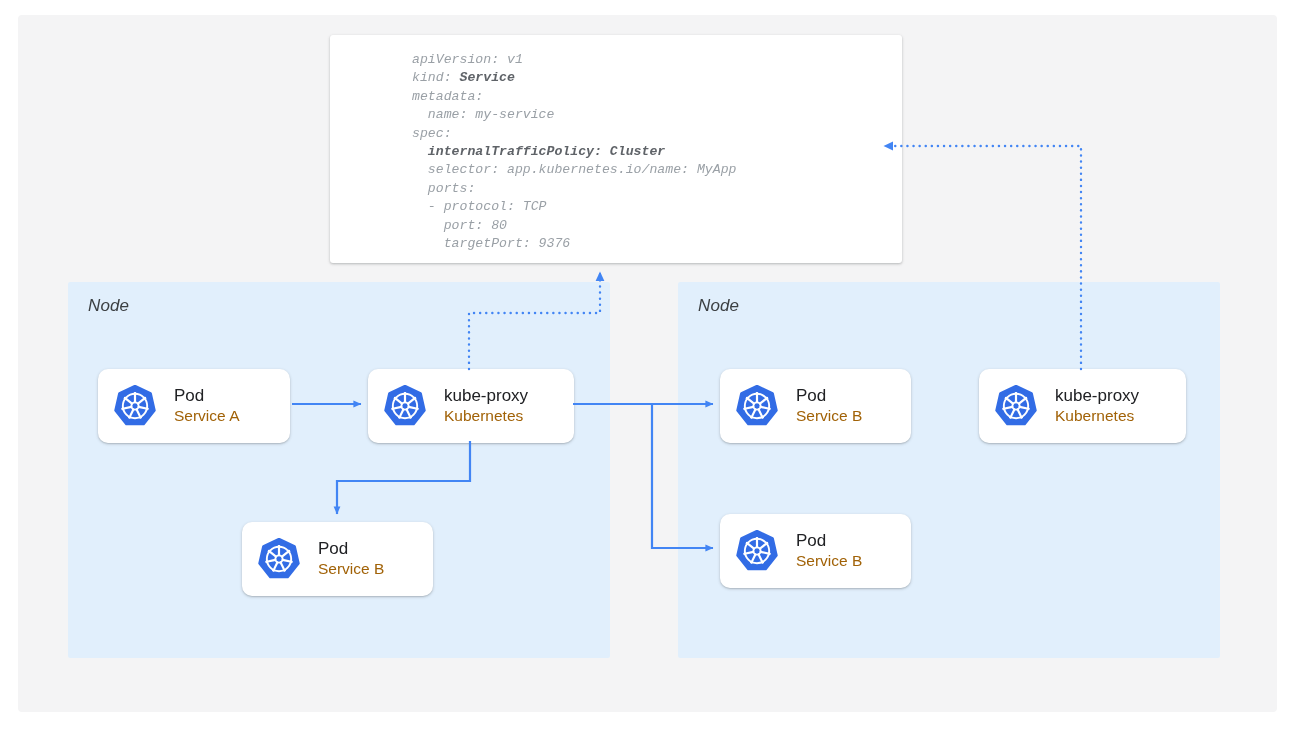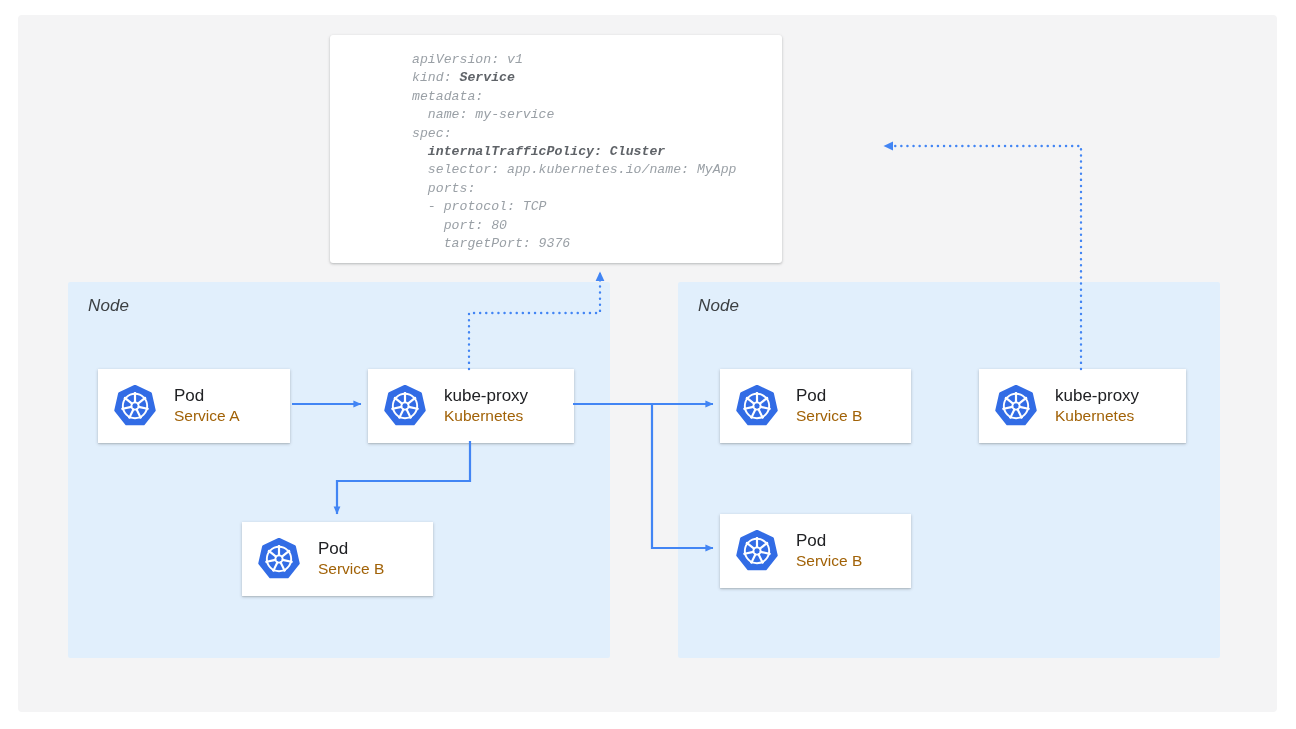--- a/index.html
+++ b/index.html
@@ -41,21 +41,21 @@
     white-space: nowrap;
     font-style: italic;
   }
   #node-left  { left: 68px;  top: 282px; width: 542px; height: 376px; }
   #node-right { left: 678px; top: 282px; width: 542px; height: 376px; }
 
   
   .card {
     position: absolute;
     background: #ffffff;
-    border-radius: 0;
+    border-radius: 10px;
     box-shadow: 0 1px 3px rgba(60,64,67,0.28), 0 1px 1px rgba(60,64,67,0.10);
     display: flex;
     align-items: center;
     box-sizing: border-box;
   }
   .card .k8s-logo {
     flex: 0 0 auto;
     margin-left: 16px;
     width: 42px;
     height: 42px;
@@ -77,26 +77,27 @@
     color: #a16207;
     white-space: nowrap;
     margin-top: 1px;
   }
 
   
   #yaml-box {
     position: absolute;
     left: 330px;
     top: 35px;
-    width: 452px;
+    width: 552px;
     height: 228px;
     background: #ffffff;
     border-radius: 3px;
     box-shadow: 0 1px 3px rgba(60,64,67,0.26), 0 1px 2px rgba(60,64,67,0.10);
     overflow: hidden;
+    padding-left: 20px;
   }
   #yaml-code {
     position: absolute;
     left: 82px;
     top: 16px;
     margin: 0;
     font-family: "Liberation Mono", "DejaVu Sans Mono", monospace;
     font-size: 13.2px;
     line-height: 18.4px;
     font-style: italic;

